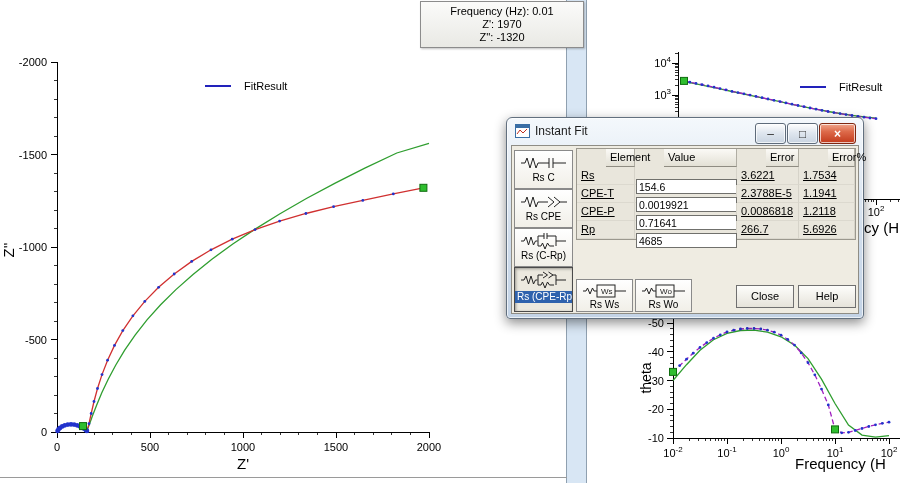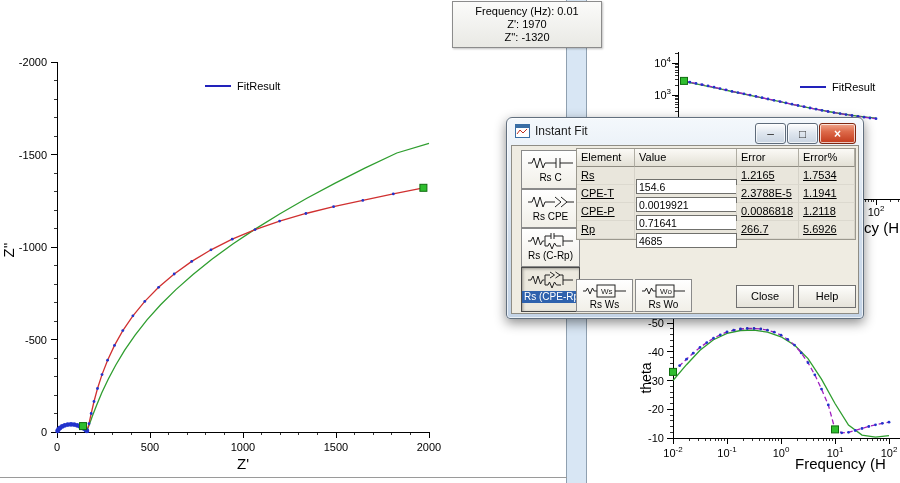--- a/index.html
+++ b/index.html
@@ -7,67 +7,67 @@
          font-family:"Liberation Sans", sans-serif;color:#000;}
   #plots{position:absolute;left:0;top:0;z-index:0;}
   svg text{font-family:"Liberation Sans", sans-serif;}
 
   
   .strip{position:absolute;left:566px;top:0;width:19px;height:483px;background:#d8e6f4;
          border-left:1px solid #8fa0b0;border-right:1px solid #8fa0b0;z-index:5;}
   .bottom-line{position:absolute;left:0;top:477px;width:567px;height:0;border-top:1px solid #9a9a9a;z-index:6;}
 
   
-  .legend{position:absolute;display:flex;align-items:center;gap:6px;font-size:11px;z-index:1;}
+  .legend{position:absolute;display:flex;align-items:center;gap:13px;font-size:11px;z-index:1;}
   .legend .lline{width:26px;height:0;border-top:2px solid #2222bb;}
   #nyq-legend{left:205px;top:80px;}
   #mag-legend{left:800px;top:81px;}
 
   
-  .tooltip{position:absolute;left:452px;top:1px;width:144px;z-index:30;
+  .tooltip{position:absolute;left:420px;top:1px;width:144px;z-index:30;
            background:linear-gradient(#fbfbfa,#e9e9e4);border:1px solid #8c8c8c;
            box-shadow:1px 1px 2px rgba(0,0,0,.25);
-           font-size:11px;line-height:13px;text-align:center;padding:3px 2px;}
+           font-size:11px;line-height:13px;text-align:center;padding:3px 9px;}
 
   
   .dialog{position:absolute;left:506px;top:117px;width:356px;height:200px;z-index:20;
           background:linear-gradient(#f4f8fc,#d0ddec 60%,#c3d3e6);
           border:1px solid #62707f;border-radius:6px 6px 4px 4px;
           box-shadow:0 4px 12px rgba(0,0,0,.45), inset 0 0 0 1px rgba(255,255,255,.65);}
   .titlebar{position:absolute;left:0;top:0;right:0;height:27px;}
   .title-icon{position:absolute;left:8px;top:6px;width:15px;height:14px;}
   .title-text{position:absolute;left:28px;top:0;height:27px;line-height:26px;font-size:12px;color:#1c1c1c;}
   .cap-btns{position:absolute;right:7px;top:5px;display:flex;gap:1px;}
   .cap-btn{width:29px;height:19px;border:1px solid #5e6b7a;border-radius:3px;
            background:linear-gradient(#fefefe,#e0e7ef 45%,#c9d4e1);
            display:flex;align-items:center;justify-content:center;
            font-size:12px;color:#333;box-shadow:inset 0 0 0 1px rgba(255,255,255,.7);}
   .cap-btn.close{width:35px;background:linear-gradient(#f0a58c,#dd6a4a 40%,#c23a1c);
            color:#fff;font-weight:bold;border-color:#7e2610;}
   .client{position:absolute;left:4px;right:4px;top:27px;bottom:4px;background:#efece2;
           border:1px solid #8f8d85;}
 
   
-  .mbtn{position:absolute;left:9px;width:57px;height:37px;background:linear-gradient(#ffffff,#f1efe8);
+  .mbtn{position:absolute;left:2px;width:57px;height:37px;background:linear-gradient(#ffffff,#f1efe8);
         border:1px solid #8a8a8a;text-align:center;overflow:hidden;}
   .mbtn svg{display:block;margin:3px auto 0;}
   .mbtn .mlabel{font-size:10px;line-height:12px;white-space:nowrap;overflow:hidden;}
   .mbtn.selected{border:1px solid #4a4a4a;background:#ece9df;box-shadow:inset 1px 1px 3px rgba(0,0,0,.35);}
   .mbtn.selected .mlabel{background:#2f62ad;color:#fff;display:inline-block;padding:0 2px;}
   .mbtn.small{width:55px;height:31px;}
   .micon path,.micon rect{stroke:#222;fill:none;stroke-width:1;}
   .micon text{font-size:8px;fill:#222;stroke:none;font-family:"Liberation Sans",sans-serif;}
 
   
   .ift-table{position:absolute;left:64px;top:2px;display:grid;
              grid-template-columns:58px 102px 62px 56px;
              border:1px solid #9b988e;background:#e9e6dc;font-size:11px;}
   .th{height:17px;line-height:17px;padding-left:4px;
       background:linear-gradient(#fbfaf6,#e3e0d5);
-      border-right:1px solid #b0ada3;border-bottom:1px solid #8f8c82;white-space:nowrap;}
+      border-right:1px solid #b0ada3;border-bottom:1px solid #8f8c82;white-space:nowrap;margin-left:29px;}
   .td{height:17px;line-height:17px;padding-left:4px;
       border-right:1px solid #d6d3c9;border-bottom:1px solid #dcd9cf;white-space:nowrap;text-decoration:underline;}
   .td.valcell{padding:0;}
   .val-edit{width:95px;height:13px;margin:12px 0 0 1px;border:1px solid #70706c;background:#fff;
             font-size:10.5px;font-family:"Liberation Sans",sans-serif;padding:0 2px;}
 
   .push-btn{position:absolute;width:56px;height:21px;font-size:11px;text-align:center;line-height:20px;
             background:linear-gradient(#fdfdfb,#e6e3da);border:1px solid #707070;border-radius:0;}
 </style>
 </head>
@@ -494,21 +494,21 @@
       </div>
 
       <div class="ift-table">
         <div class="th">Element</div>
         <div class="th">Value</div>
         <div class="th">Error</div>
         <div class="th">Error%</div>
 
         <div class="td">Rs</div>
         <div class="td valcell"><input class="val-edit" value="154.6" style=""></div>
-        <div class="td">1.2165</div>
+        <div class="td">3.6221</div>
         <div class="td">1.7534</div>
 
         <div class="td">CPE-T</div>
         <div class="td valcell"><input class="val-edit" value="0.0019921" style=""></div>
         <div class="td">2.3788E-5</div>
         <div class="td">1.1941</div>
 
         <div class="td">CPE-P</div>
         <div class="td valcell"><input class="val-edit" value="0.71641" style=""></div>
         <div class="td">0.0086818</div>

